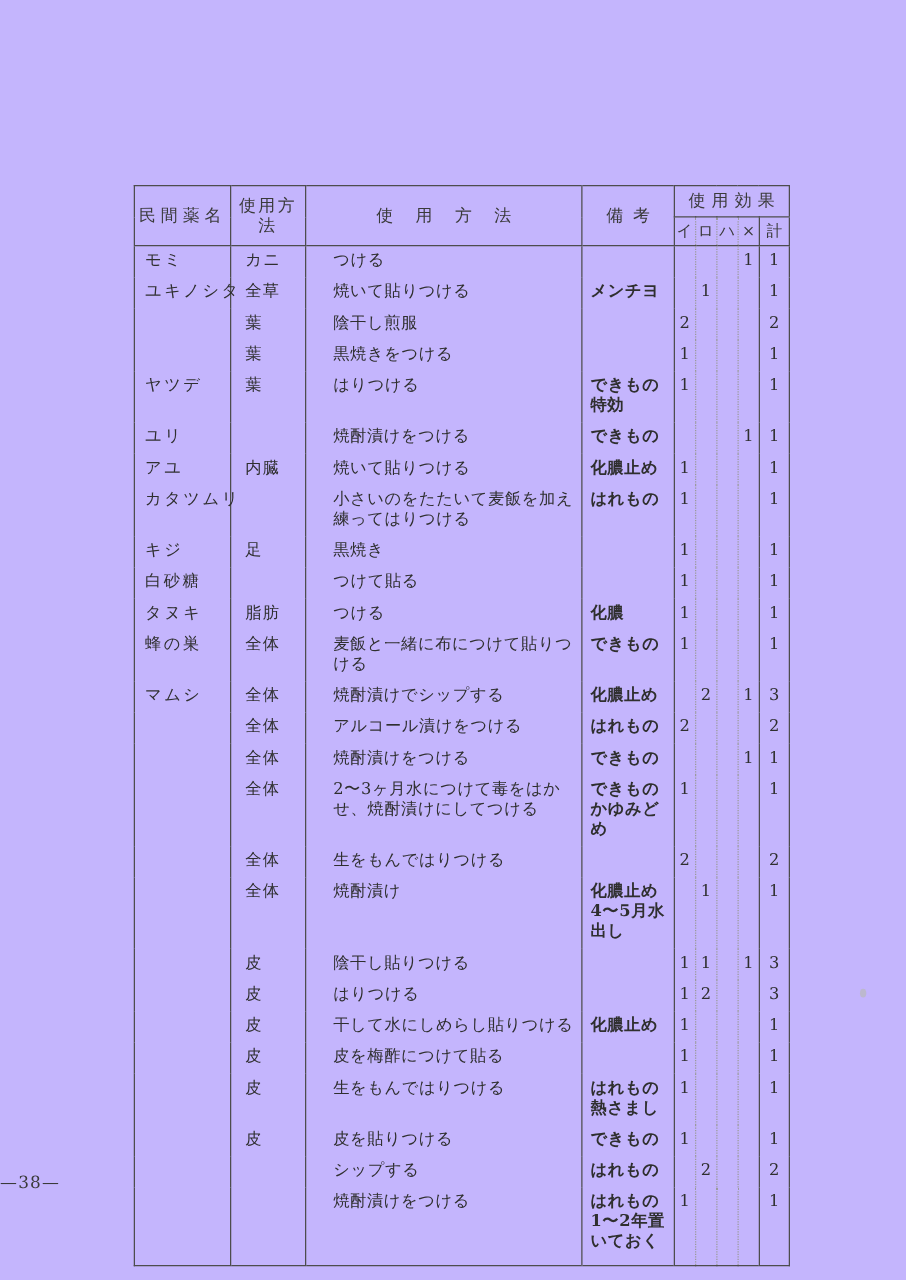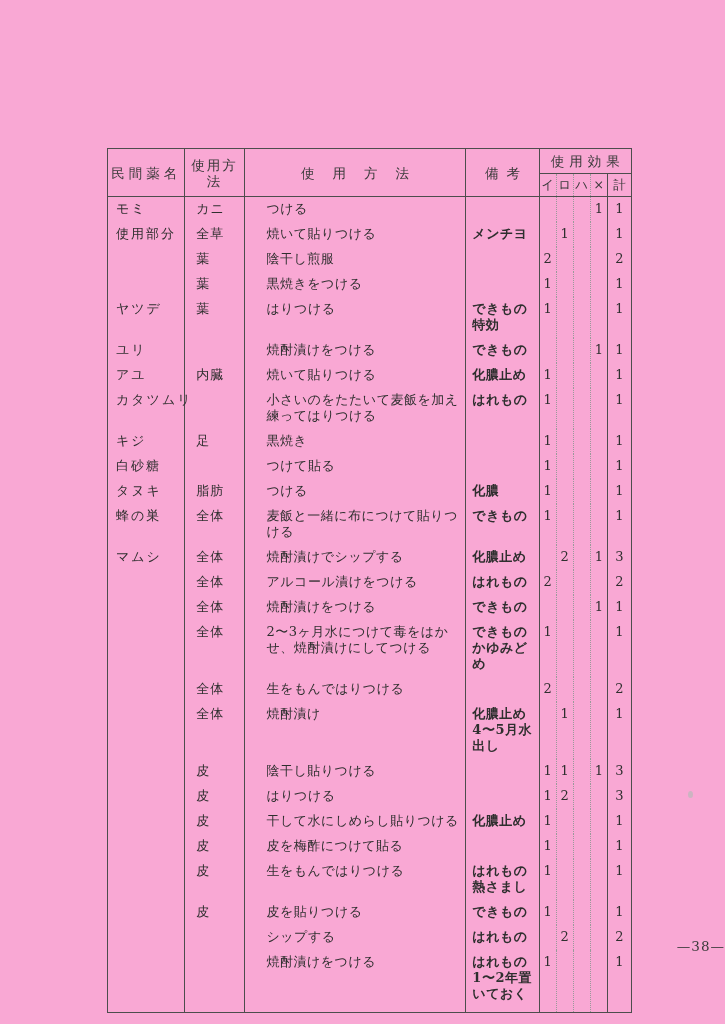--- a/index.html
+++ b/index.html
@@ -3,21 +3,21 @@
 <meta charset="utf-8">
 <style>
   html,body{margin:0;padding:0;}
   body{
     width:725px;height:1024px;position:relative;
     background:#fdfdfb;
     font-family:"DejaVu Serif","Liberation Serif",serif;
     color:#333;
     overflow:hidden;
   }
-  .scan-page{position:absolute;inset:0;background:#f9a8d4;}
+  .scan-page{position:absolute;inset:0;background:#c4b5fd;}
   table.folk{
     position:absolute;left:107px;top:148px;
     width:525px;
     border-collapse:collapse;
     table-layout:fixed;
     font-size:13px;
     color:#2f2f2f;
   }
   table.folk{border:1.4px solid #4d4d4d;}
   th,td{font-weight:normal;vertical-align:top;line-height:16px;padding:0;}
@@ -47,21 +47,21 @@
   
   tbody td{padding-top:4px;padding-bottom:5px;}
   td.c-name{padding-left:8px;letter-spacing:2px;white-space:nowrap;}
   td.c-part{padding-left:11px;letter-spacing:1px;}
   td.c-method{padding-left:22px;padding-right:4px;letter-spacing:0.5px;}
   td.c-remarks{padding-left:6px;padding-right:2px;white-space:pre-line;letter-spacing:0.5px;font-weight:bold;}
   td.c-eff,td.c-total{text-align:center;font-family:"DejaVu Serif",serif;}
   tbody tr:last-child td{padding-bottom:10px;}
   .page-number{
     position:absolute;left:0;right:0;top:938px;
-    text-align:right;font-size:13.5px;letter-spacing:1px;color:#3a3a3a;
+    text-align:left;font-size:13.5px;letter-spacing:1px;color:#3a3a3a;
   }
   .speck{
     position:absolute;left:688px;top:791px;width:5px;height:7px;
     background:#b9b9b9;border-radius:50%;opacity:.7;
   }
 </style>
 </head>
 <body>
 
 <div class="scan-page">
@@ -101,21 +101,21 @@
       <td class="c-method bl-solid">つける</td>
       <td class="c-remarks bl-solid"></td>
       <td class="c-eff bl-solid"></td>
       <td class="c-eff bl-dot"></td>
       <td class="c-eff bl-dot"></td>
       <td class="c-eff bl-dot">1</td>
       <td class="c-total bl-solid">1</td>
     </tr>
 
     <tr>
-      <td class="c-name">使用部分</td>
+      <td class="c-name">ユキノシタ</td>
       <td class="c-part bl-solid">全草</td>
       <td class="c-method bl-solid">焼いて貼りつける</td>
       <td class="c-remarks bl-solid">メンチヨ</td>
       <td class="c-eff bl-solid"></td>
       <td class="c-eff bl-dot">1</td>
       <td class="c-eff bl-dot"></td>
       <td class="c-eff bl-dot"></td>
       <td class="c-total bl-solid">1</td>
     </tr>
 

